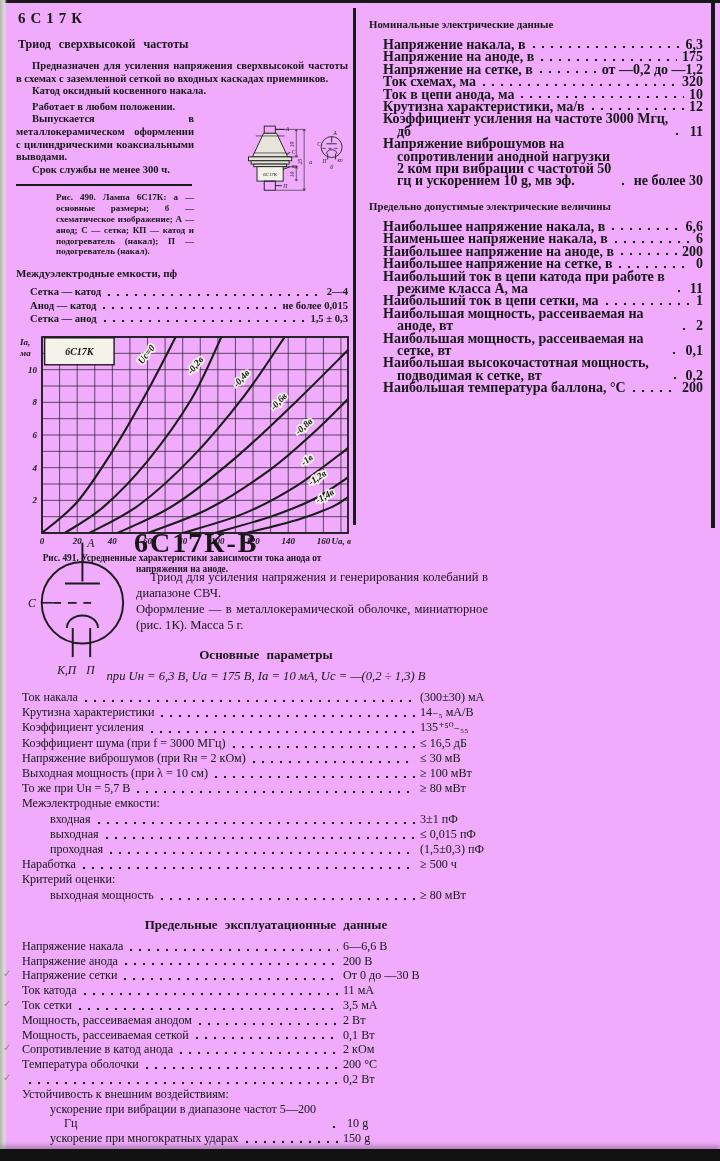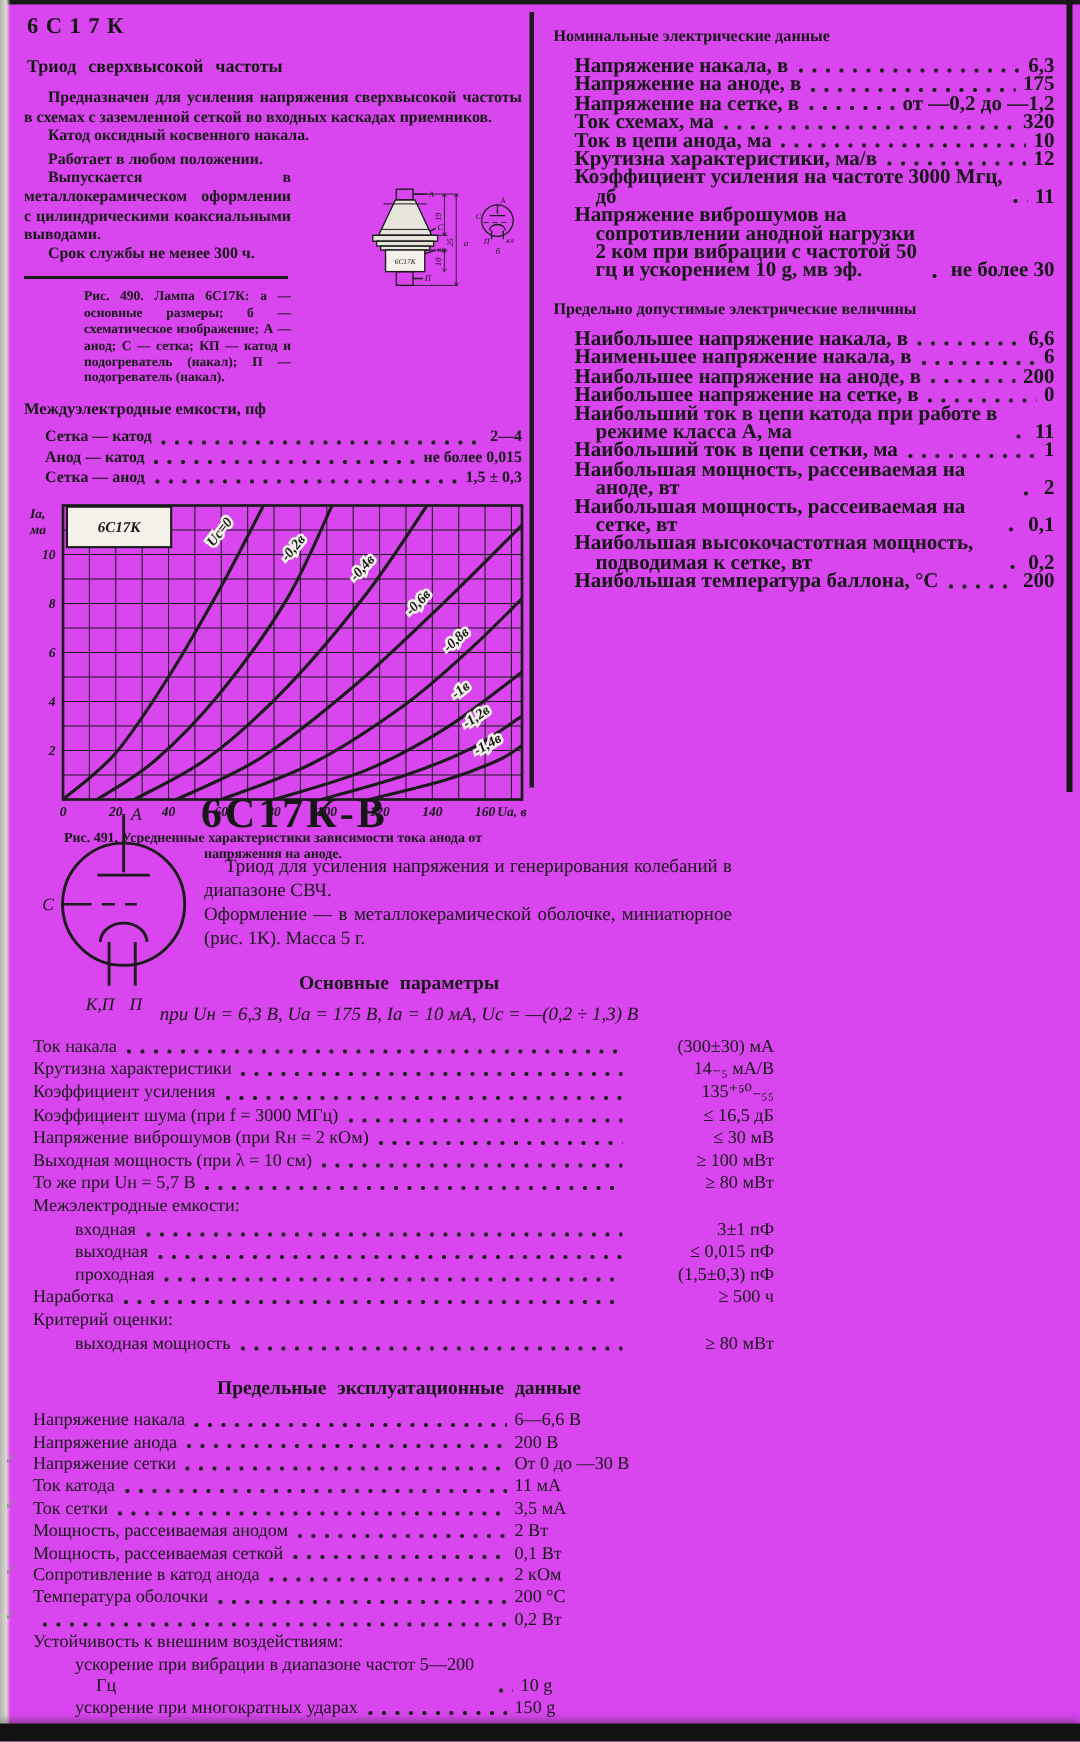--- a/index.html
+++ b/index.html
@@ -1,16 +1,16 @@
 <!DOCTYPE html>
 <html><head>
 <meta charset="utf-8">
 <style>
   html,body{margin:0;padding:0;background:#777;}
-  .page{position:relative;width:720px;height:1161px;background:#d946ef;color:#161616;
+  .page{position:relative;width:720px;height:1161px;background:#f0abfc;color:#161616;
         font-family:"Liberation Serif","DejaVu Serif",serif;overflow:hidden;}
   
   .top-edge{position:absolute;top:0;left:0;width:720px;height:3px;background:#1a1a1a;}
   .left-edge{position:absolute;top:0;left:0;width:7px;height:1161px;
              background:linear-gradient(90deg,#b6b4af,#dddbd5 60%,rgba(221,219,213,0));}
   .right-line{position:absolute;top:0;left:711px;width:4px;height:528px;background:#161616;}
   .bottom-bar{position:absolute;bottom:0;left:0;width:720px;height:12px;background:#121212;
               box-shadow:0 -3px 5px rgba(40,40,40,.35);}
   .col-divider{position:absolute;left:353px;top:8px;width:3px;height:517px;background:#1a1a1a;}
 
@@ -59,21 +59,21 @@
   .sym{position:absolute;left:8px;top:6px;}
   .b-head{margin:0 0 10px 118px;font-size:28px;font-weight:700;letter-spacing:2px;}
   .b-desc{margin:0 0 0 120px;width:352px;font-size:12.6px;line-height:16px;text-align:justify;}
   .b-desc p{margin:0;}
   .b-desc .d1{text-indent:14px;}
   .center-head{text-align:center;font-size:13px;font-weight:700;word-spacing:4px;margin:14px 0 6px 0;}
   .cond{font-size:12.6px;font-style:italic;text-align:center;margin:0 0 6px 0;}
   .sec-osn .row,.sec-pred .row{font-size:12.1px;line-height:15.2px;padding-left:6px;}
   .sec-pred .row{line-height:14.8px;}
   .sec-osn .lbl,.sec-pred .lbl{text-indent:-14px;padding-left:14px;}
-  .sec-osn .val{width:96px;text-align:right;}
+  .sec-osn .val{width:96px;text-align:left;}
   .sec-pred .val{width:173px;text-align:left;}
   .ind1 .lbl{margin-left:28px;}
   svg text{fill:#161616;}
 </style>
 </head>
 <body>
 
 <div class="page">
   <div class="top-edge"></div>
   <div class="left-edge"></div>

